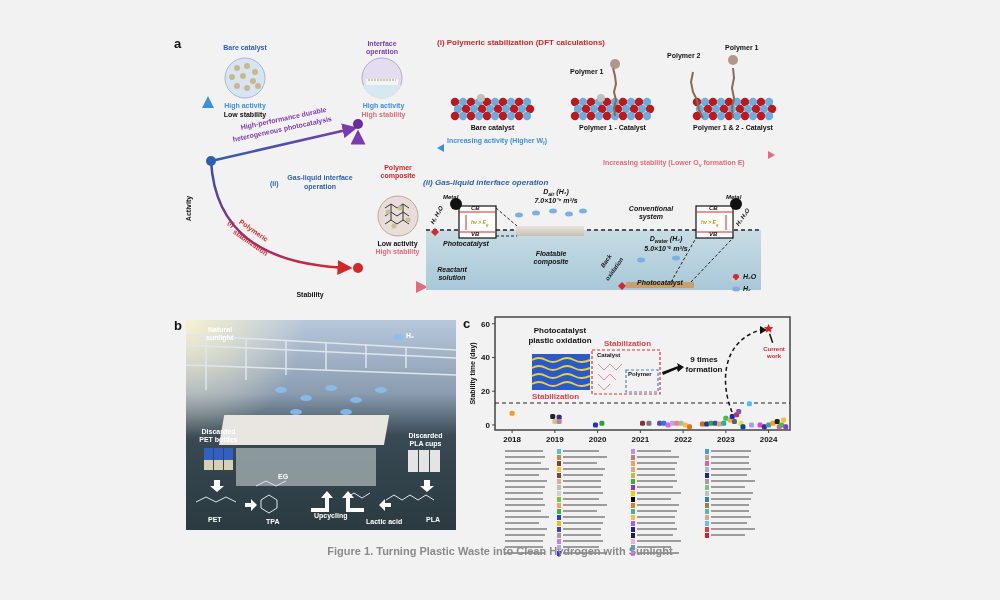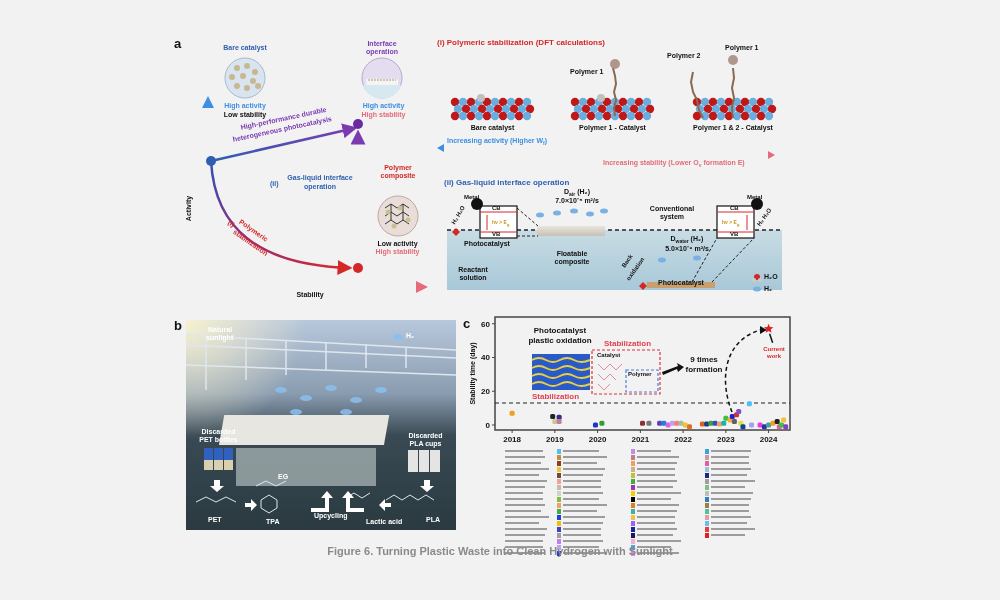--- a/index.html
+++ b/index.html
@@ -261,21 +261,21 @@
   <div class="abs t7 b dark" style="left:135px;top:30px;">Polymer 1</div>
   <div class="abs t7 b dark" style="left:232px;top:14px;">Polymer 2</div>
   <div class="abs t7 b dark" style="left:290px;top:6px;">Polymer 1</div>
   <div class="abs t7 b dark center" style="left:15px;top:86px;width:85px;">Bare catalyst</div>
   <div class="abs t7 b dark center" style="left:125px;top:86px;width:105px;">Polymer 1 - Catalyst</div>
   <div class="abs t7 b dark center" style="left:238px;top:86px;width:120px;">Polymer 1 &amp; 2 - Catalyst</div>
   <div class="abs t7 b blue" style="left:12px;top:99px;white-space:nowrap;"><span>Increasing activity (Higher W</span><sub style="font-size:5px;">f</sub><span>)</span></div>
   <div class="abs t7 b pink" style="left:168px;top:121px;white-space:nowrap;"><span>Increasing stability (Lower O</span><sub style="font-size:5px;">v</sub><span> formation E)</span></div>
 </div>
 
-<div class="abs" style="left:442px;top:178px;width:395px;height:125px;">
+<div class="abs" style="left:421px;top:178px;width:395px;height:125px;font-style:italic;">
   <div class="abs t8 b navy" style="left:2px;top:0px;white-space:nowrap;">(ii) Gas-liquid interface operation</div>
   <svg width="395" height="125" style="position:absolute;left:0;top:0;">
     <defs>
       <linearGradient id="water" x1="0" y1="0" x2="0" y2="1">
           <stop offset="0" stop-color="#c8dce4"></stop>
           <stop offset="1" stop-color="#a8c8d8"></stop>
         </linearGradient>
       <linearGradient id="float" x1="0" y1="0" x2="0" y2="1">
           <stop offset="0" stop-color="#e8e4de"></stop>
           <stop offset="1" stop-color="#c8c0b4"></stop>
@@ -793,13 +793,13 @@
         <div class="legend-sw" style="background: rgb(224, 64, 64);"></div>
         <div class="legend-tx" style="width: 44px;"></div>
       </div>
       <div class="legend-row">
         <div class="legend-sw" style="background: rgb(224, 32, 32);"></div>
         <div class="legend-tx" style="width: 34px;"></div>
       </div>
     </div>
 </div>
 
-<div class="abs caption center" style="left:200px;top:545px;width:600px;">Figure 6. Turning Plastic Waste into Clean Hydrogen with Sunlight</div>
+<div class="abs caption center" style="left:200px;top:545px;width:600px;">Figure 1. Turning Plastic Waste into Clean Hydrogen with Sunlight</div>
 
 </body></html>

